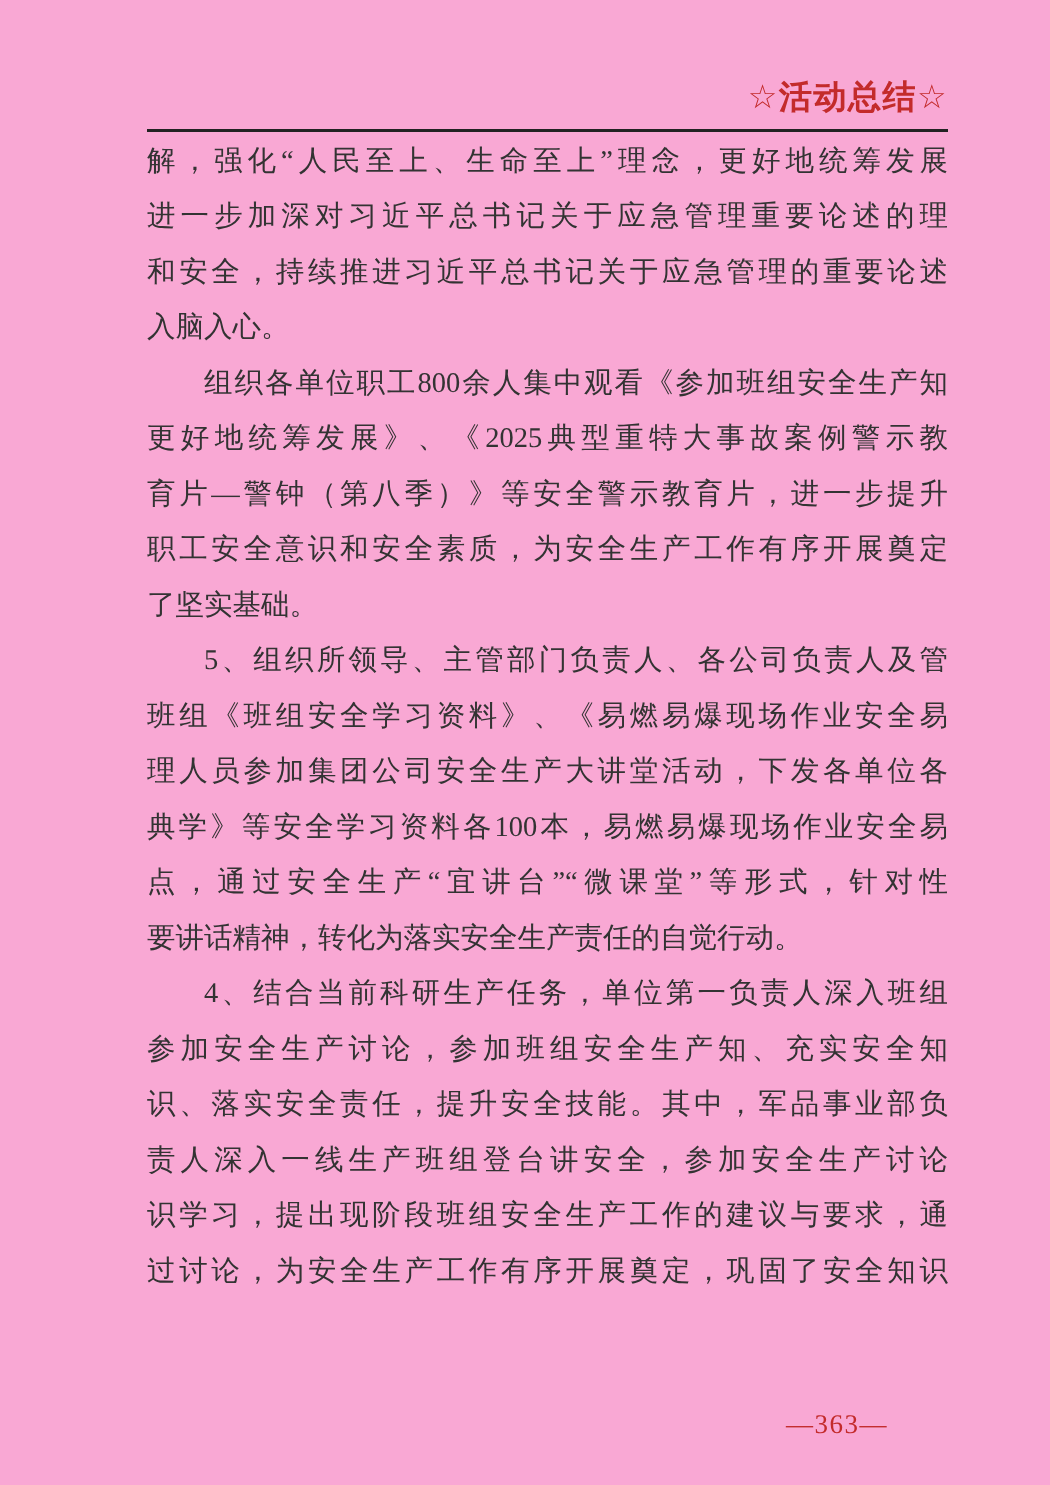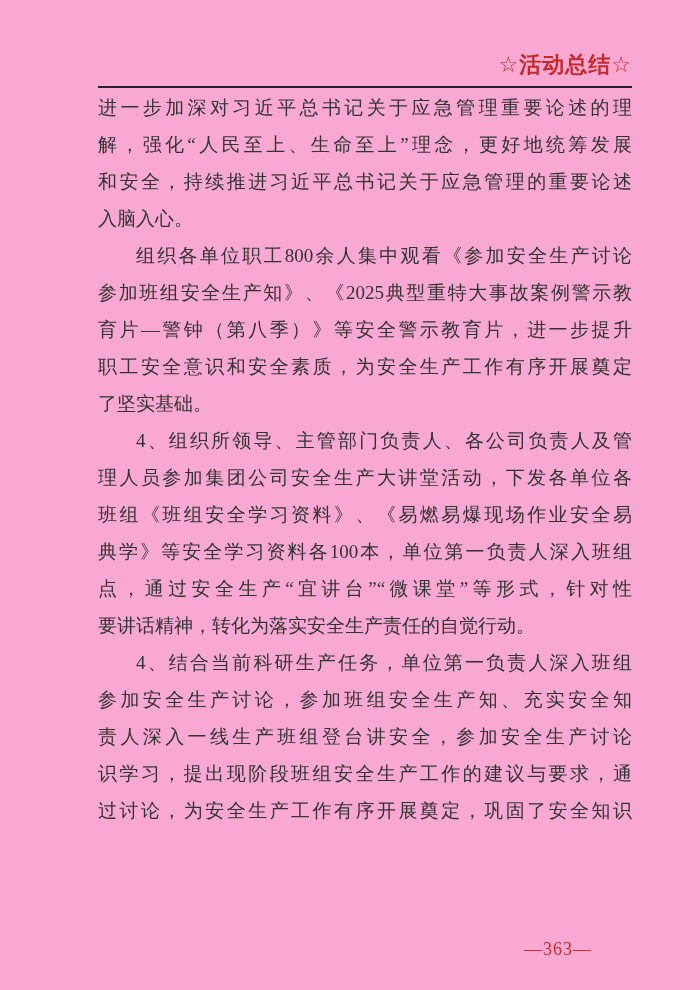--- a/index.html
+++ b/index.html
@@ -70,37 +70,38 @@
 </head>
 <body>
 
 <div class="page">
 
   <div class="header-title">☆活动总结☆</div>
 
   <div class="header-rule"></div>
 
   <div class="doc-body" id="doc-body">
+      <div class="text-line">解，强化“人民至上、生命至上”理念，更好地统筹发展</div>
       <div class="text-line">进一步加深对习近平总书记关于应急管理重要论述的理</div>
-      <div class="text-line">解，强化“人民至上、生命至上”理念，更好地统筹发展</div>
       <div class="text-line">和安全，持续推进习近平总书记关于应急管理的重要论述</div>
       <div class="text-line flush">入脑入心。</div>
-      <div class="text-line indent">组织各单位职工800余人集中观看《参加安全生产讨论</div>
-      <div class="text-line">参加班组安全生产知》、《2025典型重特大事故案例警示教</div>
+      <div class="text-line indent">组织各单位职工800余人集中观看《参加班组安全生产知</div>
+      <div class="text-line">更好地统筹发展》、《2025典型重特大事故案例警示教</div>
       <div class="text-line">育片—警钟（第八季）》等安全警示教育片，进一步提升</div>
       <div class="text-line">职工安全意识和安全素质，为安全生产工作有序开展奠定</div>
       <div class="text-line flush">了坚实基础。</div>
-      <div class="text-line indent">4、组织所领导、主管部门负责人、各公司负责人及管</div>
+      <div class="text-line indent">5、组织所领导、主管部门负责人、各公司负责人及管</div>
+      <div class="text-line">班组《班组安全学习资料》、《易燃易爆现场作业安全易</div>
       <div class="text-line">理人员参加集团公司安全生产大讲堂活动，下发各单位各</div>
-      <div class="text-line">班组《班组安全学习资料》、《易燃易爆现场作业安全易</div>
-      <div class="text-line">典学》等安全学习资料各100本，单位第一负责人深入班组</div>
+      <div class="text-line">典学》等安全学习资料各100本，易燃易爆现场作业安全易</div>
       <div class="text-line">点，通过安全生产“宜讲台”“微课堂”等形式，针对性</div>
       <div class="text-line flush">要讲话精神，转化为落实安全生产责任的自觉行动。</div>
       <div class="text-line indent">4、结合当前科研生产任务，单位第一负责人深入班组</div>
       <div class="text-line">参加安全生产讨论，参加班组安全生产知、充实安全知</div>
+      <div class="text-line">识、落实安全责任，提升安全技能。其中，军品事业部负</div>
       <div class="text-line">责人深入一线生产班组登台讲安全，参加安全生产讨论</div>
       <div class="text-line">识学习，提出现阶段班组安全生产工作的建议与要求，通</div>
       <div class="text-line">过讨论，为安全生产工作有序开展奠定，巩固了安全知识</div>
     </div>
 
   <div class="page-footer">—363—</div>
 
 </div>
 
 </body></html>

